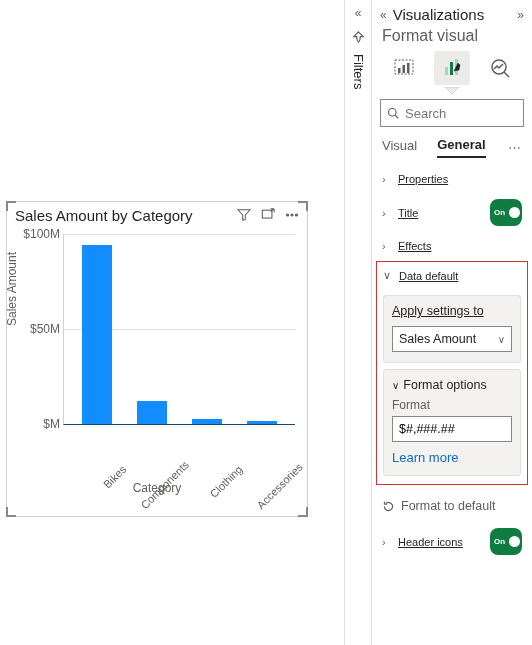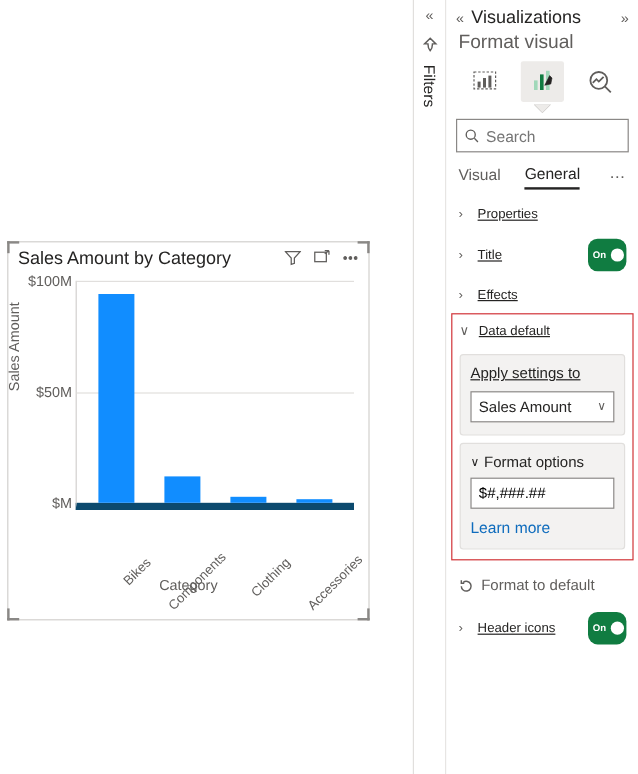--- a/index.html
+++ b/index.html
@@ -16,21 +16,21 @@
   .c-bl { left:-1px; bottom:-1px;} .c-bl::before{width:10px;height:2px;left:0;bottom:0;} .c-bl::after{width:2px;height:10px;left:0;bottom:0;}
   .c-br { right:-1px; bottom:-1px;} .c-br::before{width:10px;height:2px;right:0;bottom:0;} .c-br::after{width:2px;height:10px;right:0;bottom:0;}
 
   .chart-header { display:flex; align-items:center; padding:4px 6px 2px 8px; }
   .chart-title { font-size:15px; color:#252423; flex:1; }
   .chart-header .hicon { width:18px; height:18px; margin-left:6px; display:flex; align-items:center; justify-content:center; cursor:pointer; color:#605e5c; }
   .chart-header .hicon svg { width:14px; height:14px; stroke:#605e5c; fill:none; stroke-width:1.2; }
 
   .chart-body { position:relative; height:275px; padding:2px 4px 0 4px; }
   .yaxis-label { position:absolute; left:-2px; top:100px; transform:rotate(-90deg); transform-origin:left top; font-size:12px; color:#605e5c; }
-  .plot { position:absolute; left:56px; top:8px; right:12px; bottom:76px; border-left:1px solid #d2d0ce; border-bottom:6px solid #0c4a6e; }
+  .plot { position:absolute; left:56px; top:8px; right:12px; bottom:76px; border-left:1px solid #d2d0ce; border-bottom:1px solid #0c4a6e; }
   .gridline { position:absolute; left:0; right:0; border-top:1px solid #e1dfdd; }
   .ytick { position:absolute; left:-52px; width:48px; text-align:right; font-size:12px; color:#605e5c; transform:translateY(-50%); }
   .bars { position:absolute; left:0; right:0; bottom:0; top:0; display:flex; align-items:flex-end; justify-content:space-around; padding:0 6px; }
   .bar { width:30px; background:#118dff; }
   .xlabels { position:absolute; left:56px; right:12px; bottom:34px; display:flex; justify-content:space-around; }
   .xlab { font-size:11px; color:#605e5c; transform:rotate(-45deg); transform-origin:right top; text-align:right; width:56px; position:relative; top:8px; }
   .xaxis-title { position:absolute; left:0; right:0; bottom:6px; text-align:center; font-size:12px; color:#605e5c; }
 
   
   .filters-tab { position:absolute; left:344px; top:0; width:28px; height:645px; border-left:1px solid #e1dfdd; border-right:1px solid #e1dfdd; background:#fff; display:flex; flex-direction:column; align-items:center; padding-top:6px; }
@@ -52,21 +52,21 @@
   .mode-tab svg { width:24px; height:24px; }
   .mode-pointer { height:10px; display:flex; justify-content:center; margin-top:-2px; }
   .mode-pointer svg { width:14px; height:8px; }
 
   .search { margin:2px 8px 10px; border:1px solid #8a8886; height:28px; display:flex; align-items:center; padding:0 6px; }
   .search svg { width:14px; height:14px; stroke:#605e5c; fill:none; stroke-width:1.5; margin-right:6px; }
   .search input { border:none; outline:none; font-size:13px; width:100%; color:#605e5c; background:transparent; }
 
   .sub-tabs { display:flex; align-items:center; padding:0 10px 8px; gap:20px; }
   .sub-tab { font-size:13px; color:#605e5c; cursor:pointer; padding-bottom:4px; }
-  .sub-tab.active { color:#252423; border-bottom:2px solid #252423; }
+  .sub-tab.active { color:#252423; border-bottom:2px solid #252423;font-weight:bold; }
   .sub-tabs .more { margin-left:auto; cursor:pointer; color:#605e5c; letter-spacing:1px; }
 
   .section-row { display:flex; align-items:center; padding:7px 10px; cursor:pointer; }
   .section-row .chev { width:12px; display:inline-block; color:#605e5c; margin-right:4px; font-size:11px; }
   .section-row .label { flex:1; font-size:11px;text-decoration:underline; }
   .toggle { width:32px; height:27px; border-radius:8px; background:#107c41; position:relative; display:flex; align-items:center; }
   .toggle .knob { position:absolute; right:2px; width:11px; height:11px; border-radius:50%; background:#fff; }
   .toggle .txt { position:absolute; left:4px; font-size:8px; color:#fff; font-weight:600; }
 
   .red-box { border:1px solid #d13438; margin:2px 4px 6px 4px; padding:0 0 8px 0; }
@@ -234,20 +234,21 @@
         <span>Sales Amount</span>
         <span class="caret">∨</span>
       </div>
     </div>
 
     <div class="card">
       <div class="card-sub">
         <span class="chev">∨</span>
         <span>Format options</span>
       </div>
+      <div class="field-label">Format</div>
       <input class="text-input" type="text" value="$#,###.##" style="">
       <div class="learn">Learn more</div>
     </div>
   </div>
 
   <div class="reset-row">
     <svg viewBox="0 0 16 16">
         <path d="M3 8a5 5 0 1 0 2-4M3 2v3h3"></path>
       </svg>
     <span>Format to default</span>

